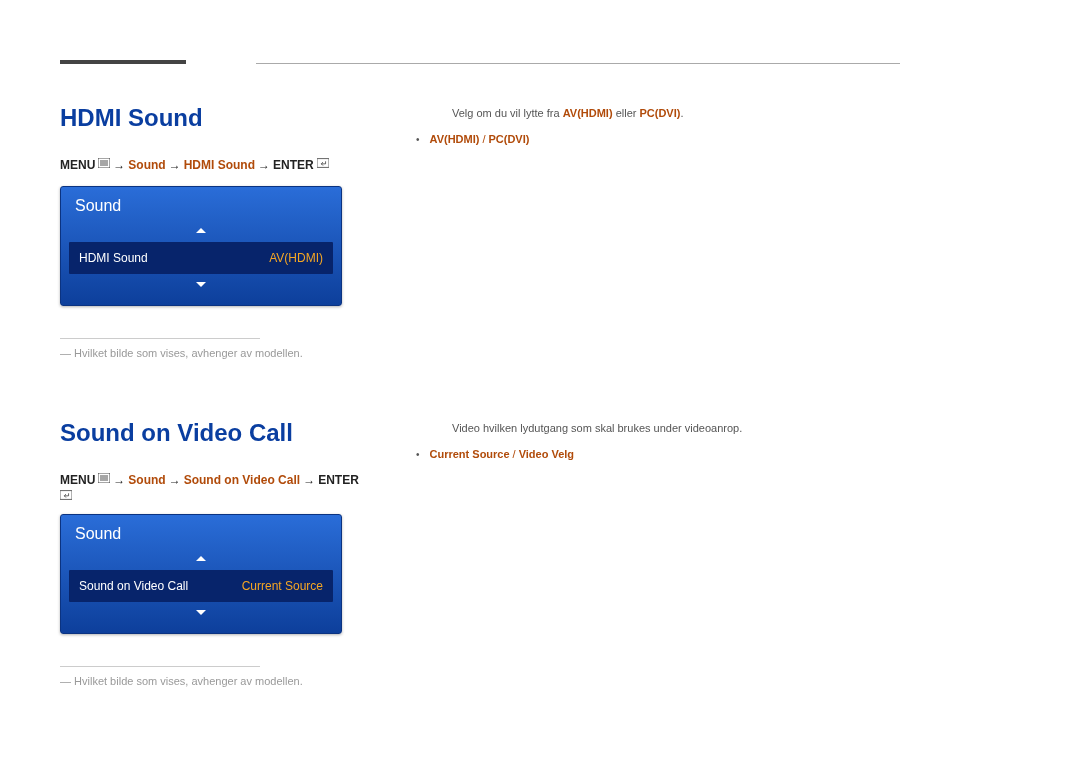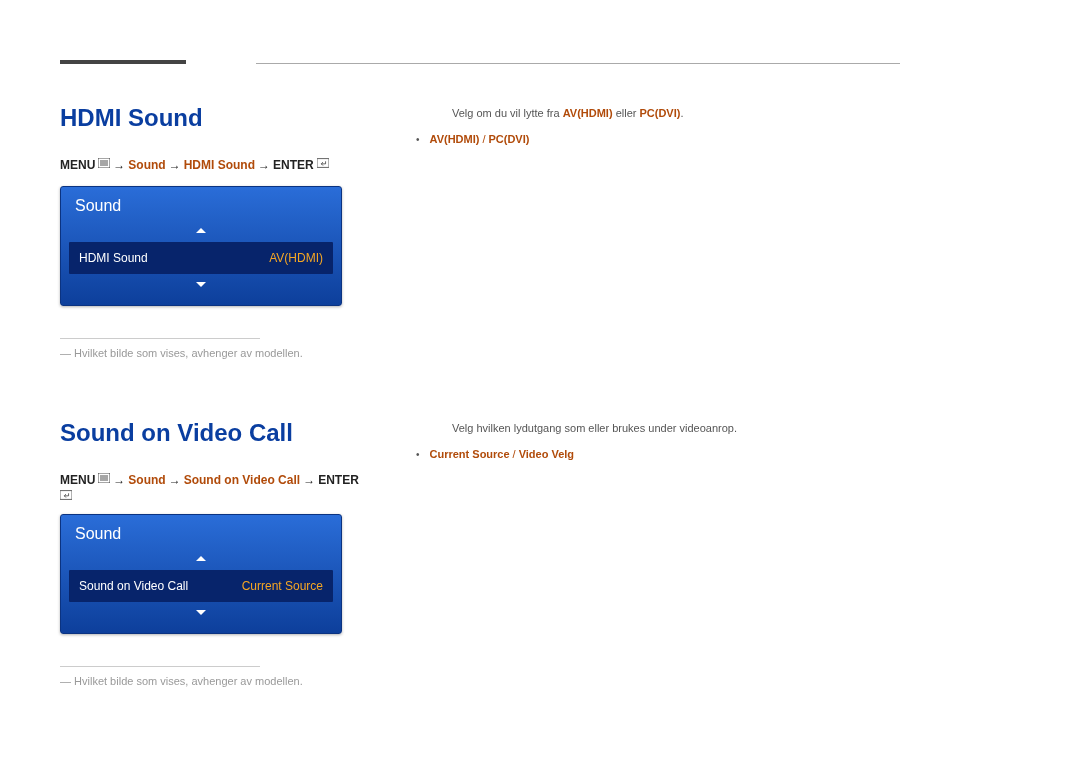--- a/index.html
+++ b/index.html
@@ -241,21 +241,21 @@
           </svg>
       </div>
       <div class="ui-pad-bottom"></div>
     </div>
 
     <hr class="footnote-rule">
     <div class="footnote">Hvilket bilde som vises, avhenger av modellen.</div>
   </div>
 
   <div class="col-right">
-    <div class="plain">Velg hvilken lydutgang som eller brukes under videoanrop.</div>
+    <div class="plain">Video hvilken lydutgang som skal brukes under videoanrop.</div>
     <div class="bullets">
       <span class="dot">•</span>
       <span class="opts">
         <span class="opt">Current Source</span><span class="sep">/</span><span class="opt">Video Velg</span>
       </span>
     </div>
   </div>
 </div>
 
 </body></html>

